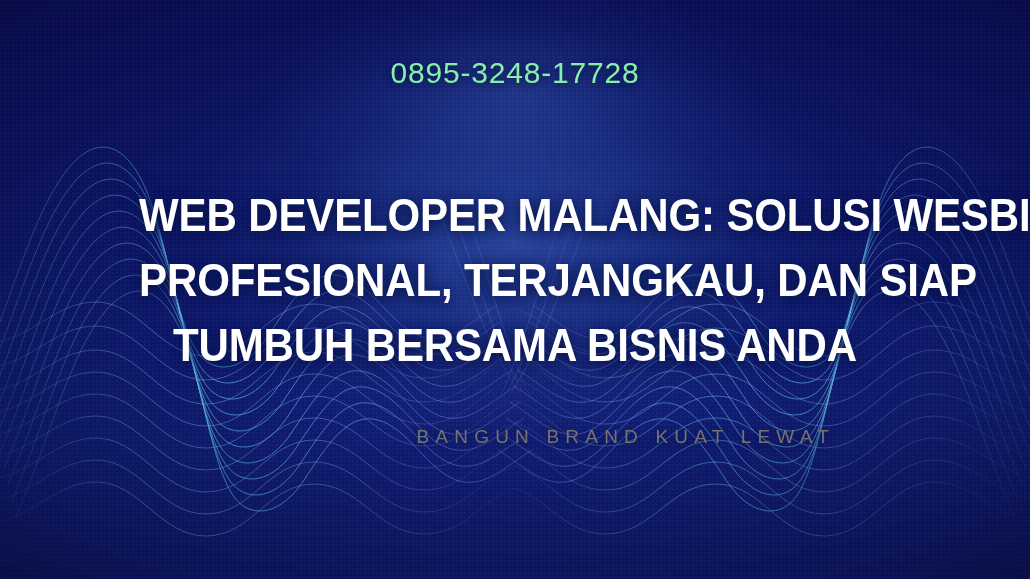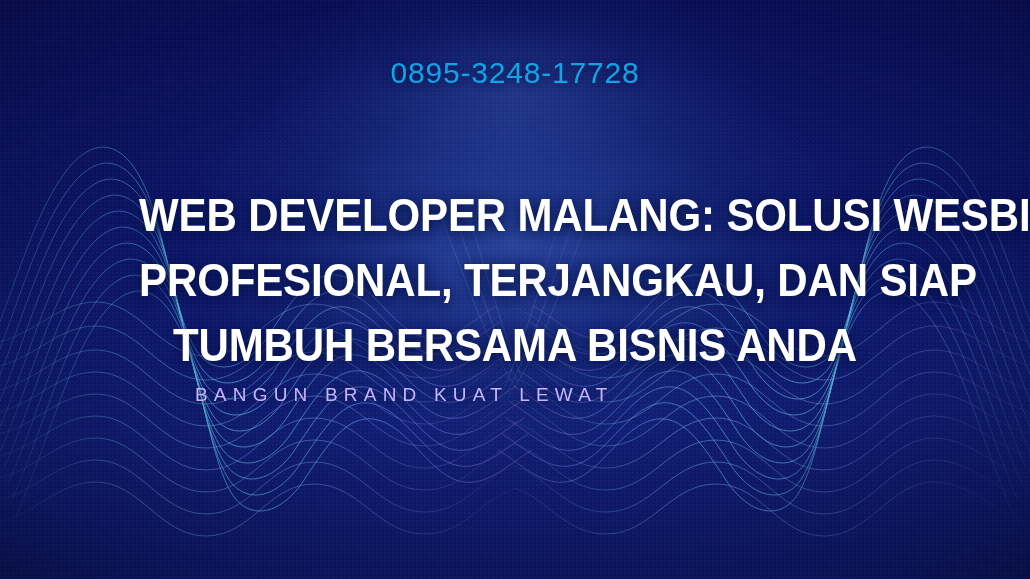--- a/index.html
+++ b/index.html
@@ -90,21 +90,21 @@
     inset: 0;
     display: flex;
     flex-direction: column;
     align-items: center;
   }
 
   .phone {
     margin-top: 56px;
     font-size: 30px;
     letter-spacing: 0.8px;
-    color: #0ea5e9;
+    color: #86efac;
     font-weight: 400;
     text-shadow: 0 1px 10px rgba(8,14,60,0.85);
     white-space: nowrap;
   }
 
   .headline {
     margin-top: 92px;
     width: 840px;
     text-align: center;
     color: #ffffff;
@@ -117,23 +117,24 @@
       0 2px 14px rgba(6,12,55,0.9),
       0 0 26px rgba(20,40,120,0.65);
   }
 
   .headline .hl-line {
     display: block;
     white-space: nowrap;
   }
 
   .subhead {
+    margin-top: 42px;
     width: 640px;
-    text-align: left;
-    color: #c4b5fd;
+    text-align: right;
+    color: #737373;
     font-size: 19px;
     font-weight: 400;
     line-height: 35px;
     letter-spacing: 6.2px;
     text-shadow: 0 1px 9px rgba(8,14,60,0.8);
   }
 
   .subhead .sub-line {
     display: block;
   }

